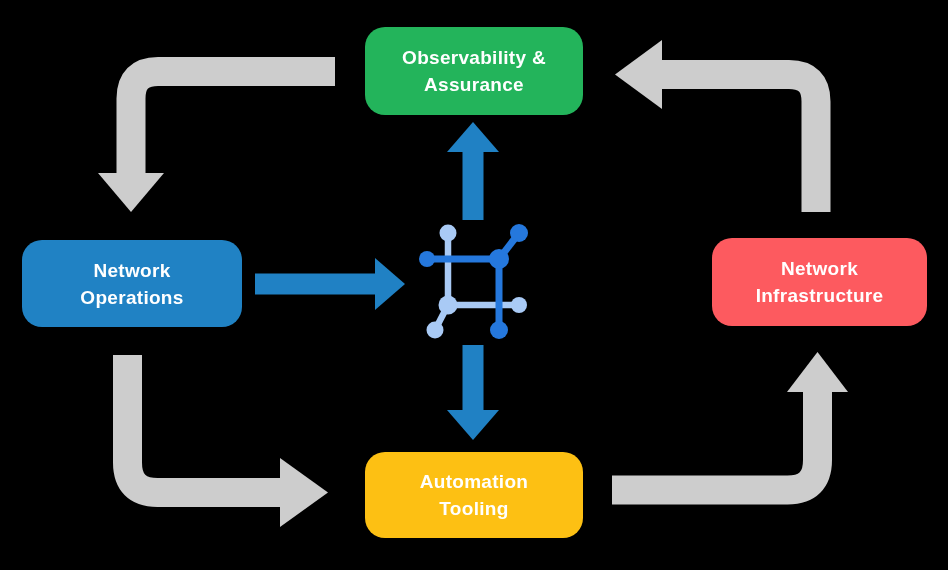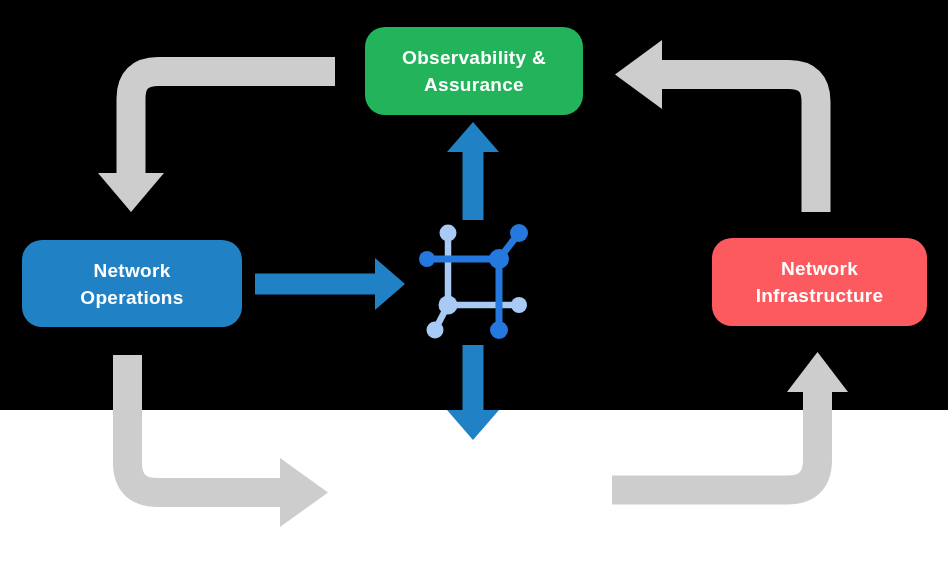--- a/index.html
+++ b/index.html
@@ -6,21 +6,21 @@
     margin: 0;
     padding: 0;
     width: 948px;
     height: 570px;
     overflow: hidden;
     font-family: "Liberation Sans", sans-serif;
   }
   .canvas {
     position: relative;
     width: 948px;
-    height: 410px;
+    height: 570px;
     background: var(--background, #000);
   }
   .layer {
     position: absolute;
     inset: 0;
     width: 948px;
     height: 570px;
   }
   .gray-stroke { stroke: var(--arrow-gray); stroke-width: 29; fill: none; }
   .gray-fill   { fill: var(--arrow-gray); }
@@ -122,14 +122,18 @@
   <div class="node node-operations">
     <div class="node-label">Network
 Operations</div>
   </div>
 
   <div class="node node-infrastructure">
     <div class="node-label">Network
 Infrastructure</div>
   </div>
 
+  <div class="node node-automation">
+    <div class="node-label">Automation
+Tooling</div>
+  </div>
 
 </div>
 
 </body></html>

